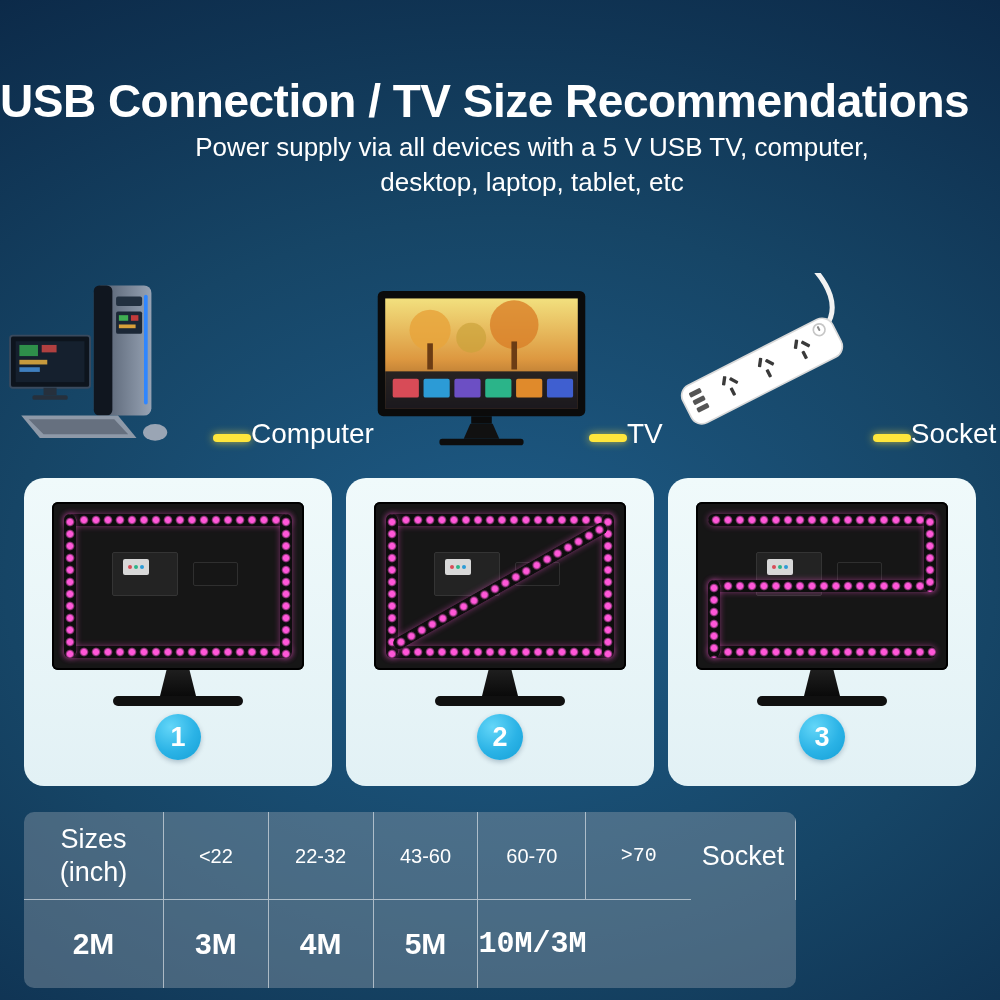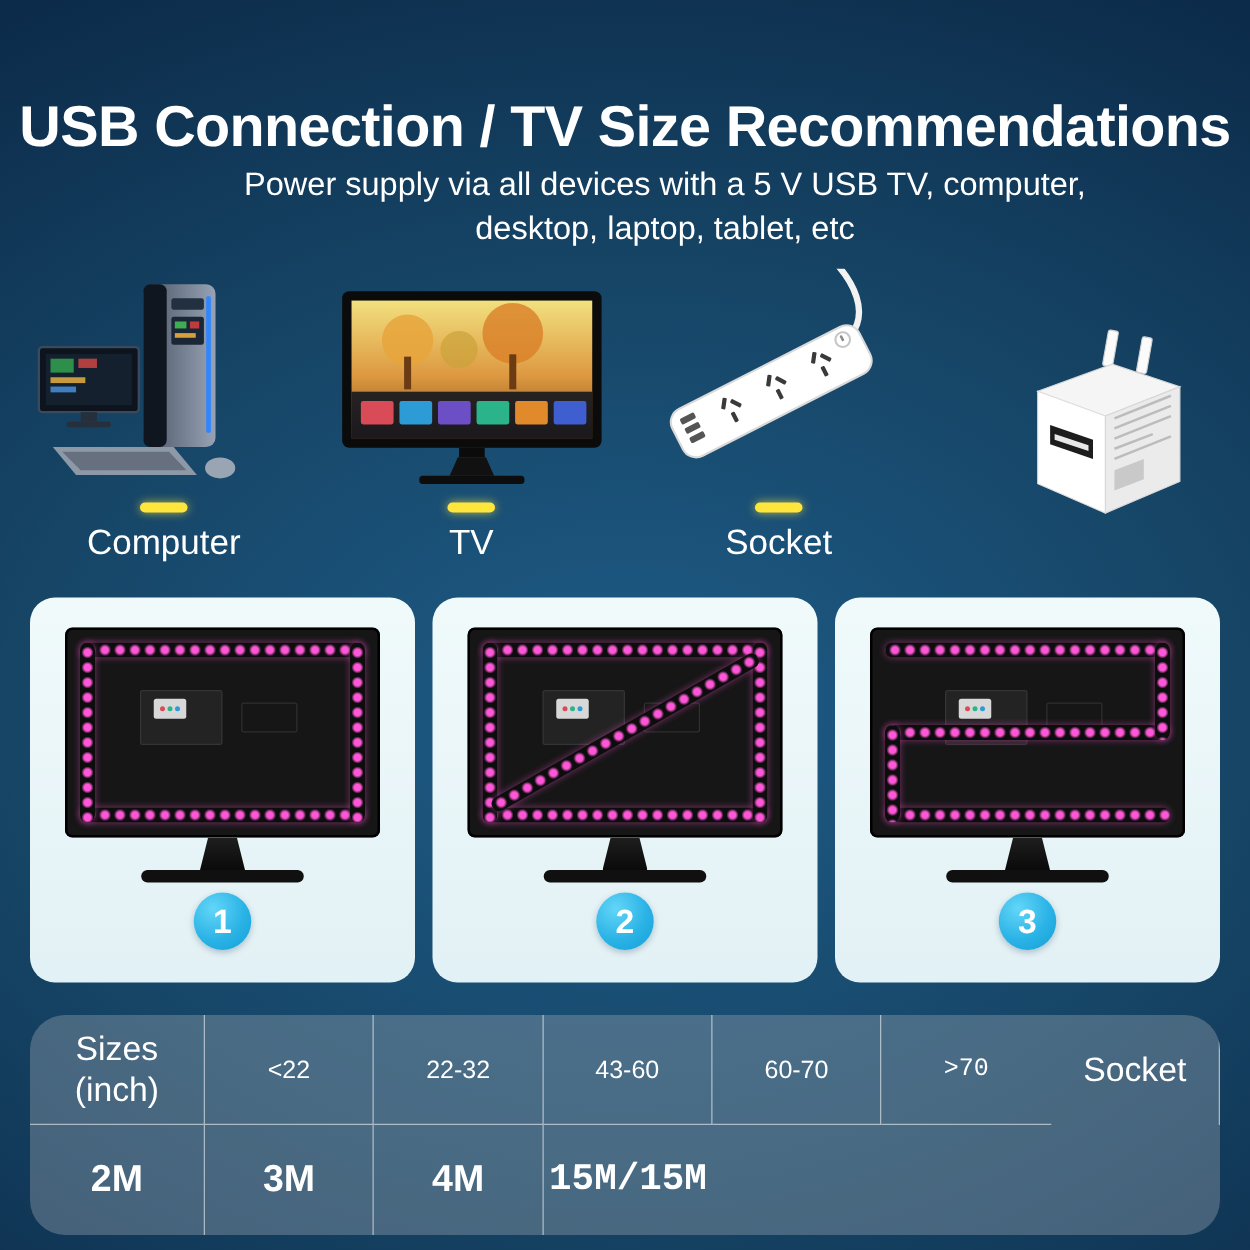--- a/index.html
+++ b/index.html
@@ -8,31 +8,31 @@
 
   .page {
     position:relative; width:1000px; height:1000px; overflow:hidden;
     background: radial-gradient(130% 95% at 50% 58%, #1e5c88 0%, #164566 38%, #0c2a49 72%, #071a30 100%);
     color:#fff;
   }
 
   
   .title {
     position:absolute; top:74px; left:0; width:100%;
-    text-align:center; font-size:46px; font-weight:700; letter-spacing:-0.5px;
+    text-align:left; font-size:46px; font-weight:700; letter-spacing:-0.5px;
   }
   .subtitle {
     position:absolute; top:130px; left:0; width:100%;
     text-align:center; font-size:26px; line-height:1.35; font-weight:400;margin-left:32px;
   }
 
   
   .devices { position:absolute; top:192px; left:8px; right:8px; height:258px;
     display:flex; }
-  .device { flex:1; display:flex; flex-direction:column; align-items:center; justify-content:flex-end; }
+  .device { flex:1; display:flex; align-items:flex-end; justify-content:flex-end; }
   .device-art { height:186px; display:flex; align-items:flex-end; justify-content:center; }
   .marker { width:38px; height:8px; border-radius:4px; margin:10px 0 8px;
     background:#ffe63c; box-shadow:0 0 8px rgba(255,230,60,.7); }
   .marker.hidden { visibility:hidden; }
   .device-label { font-size:28px; font-weight:400; }
 
   
   .cards { position:absolute; top:478px; left:24px; right:24px; display:flex; gap:14px; }
   .card { width:308px; height:308px; background:linear-gradient(180deg,#f0fafb 0%,#e2f1f5 100%);
     border-radius:20px; position:relative; }
@@ -67,22 +67,22 @@
   .led.v.conn-l { left:12px; top:78px; height:78px; bottom:auto; }
 
   .badge { position:absolute; left:50%; top:236px; transform:translateX(-50%);
     width:46px; height:46px; border-radius:50%;
     background:radial-gradient(circle at 34% 28%, #63d6f8 0%, #2bb3e6 55%, #149fd6 100%);
     color:#fff; font-size:27px; font-weight:700;
     display:flex; align-items:center; justify-content:center;
     box-shadow:0 2px 5px rgba(0,40,70,.25); }
 
   
-  .size-table { position:absolute; top:812px; left:24px; width:952px; height:176px;
-    border-radius:28px; overflow:hidden;
+  .size-table { position:absolute; top:812px; left:24px; width:772px; height:176px;
+    border-radius:10px; overflow:hidden;
     background:rgba(150,163,175,.40);
     display:grid; grid-template-columns:140px repeat(6, 1fr); grid-template-rows:1fr 1fr; }
   .cell { display:flex; align-items:center; justify-content:center; text-align:center;
     border-right:1px solid rgba(255,255,255,.55);
     font-size:20px; color:#fff; white-space:pre-line; line-height:1.2; }
   .cell.row1 { border-bottom:1px solid rgba(255,255,255,.55); }
   .cell.last { border-right:none;font-family:Liberation Mono, monospace; }
   .cell.val { font-size:30px; font-weight:700; }
   .cell.rowhead { font-size:27px; font-weight:400; }
 </style>
@@ -297,16 +297,17 @@
     <div class="cell row1">&lt;22</div>
     <div class="cell row1">22-32</div>
     <div class="cell row1">43-60</div>
     <div class="cell row1">60-70</div>
     <div class="cell row1 last">&gt;70</div>
 
     <div class="cell rowhead">Socket</div>
     <div class="cell val">2M</div>
     <div class="cell val">3M</div>
     <div class="cell val">4M</div>
-    <div class="cell val last">15M/15M</div>
+    <div class="cell val">5M</div>
+    <div class="cell val last">10M/3M</div>
   </div>
 
 </div>
 
 </body></html>

